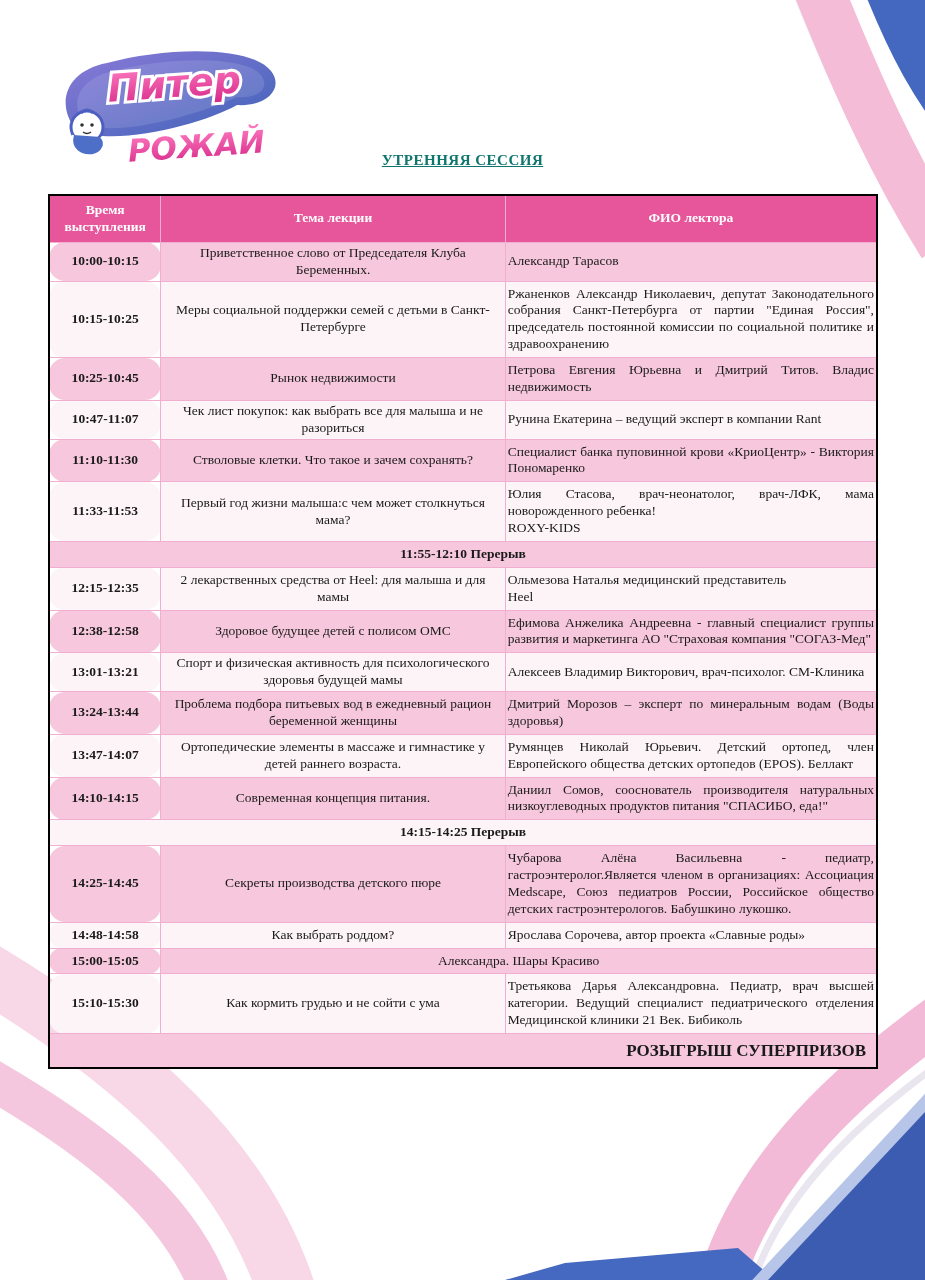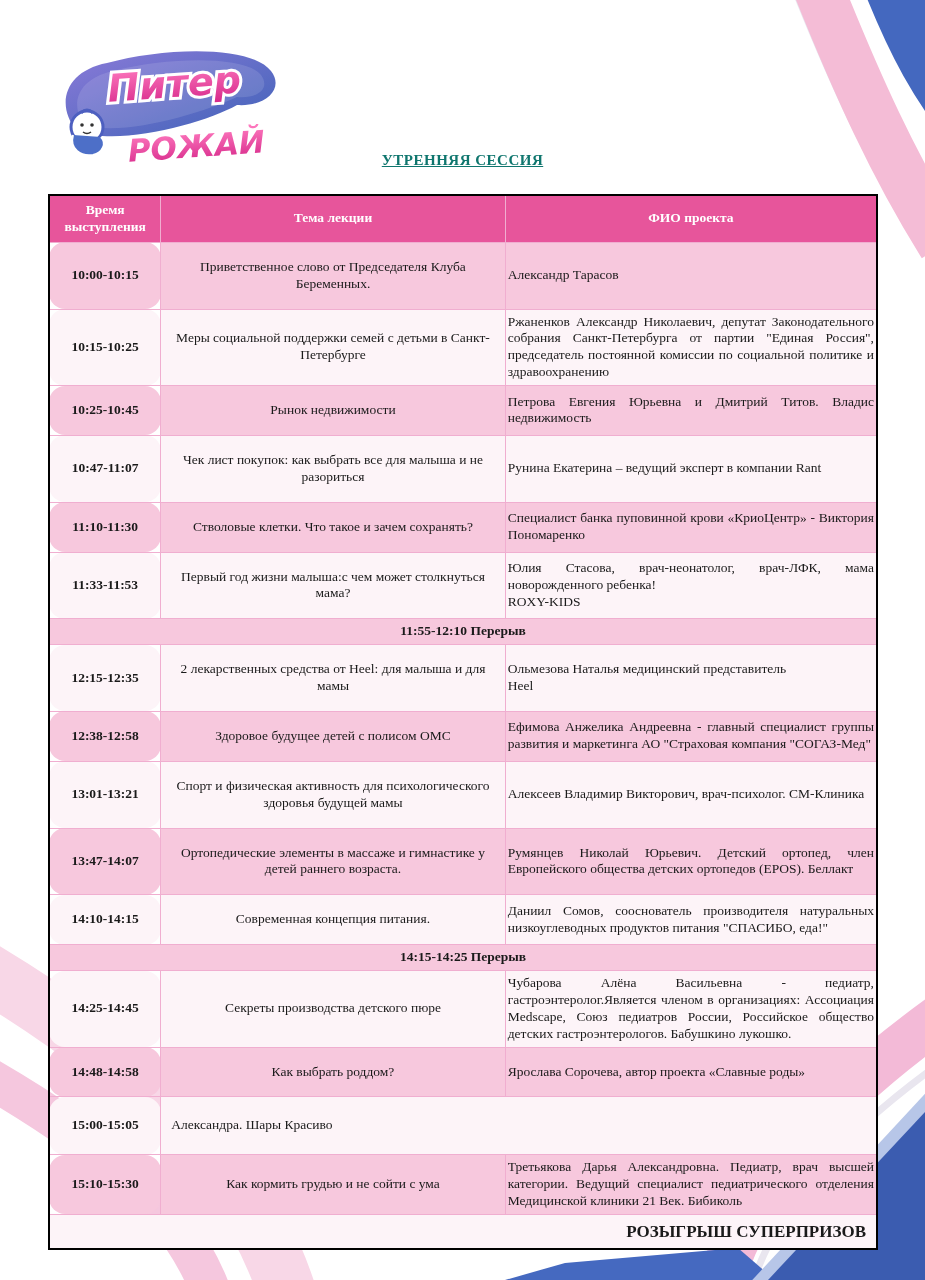--- a/index.html
+++ b/index.html
@@ -61,24 +61,24 @@
     height:42px;
   }
   .col-time { width:13.5%; }
   .col-topic { width:41.6%; }
   .col-speaker { width:44.9%; }
 
   tbody tr:nth-child(odd) td { background:#f7c8dd; }
   tbody tr:nth-child(even) td { background:#fdf4f8; }
 
   td.c-time { text-align:center; font-weight:bold; white-space:nowrap; padding:4px 2px;border-radius:16px; }
-  td.c-topic { text-align:center; padding:16px 10px;margin-top:12px; }
+  td.c-topic { text-align:center; padding:2px 10px;margin-top:12px; }
   td.c-speaker { text-align:justify; padding:4px 2px; white-space:pre-line; }
   td.c-break { text-align:center; font-weight:bold; padding:4px 10px; }
-  td.c-span { padding:20px 10px; }
+  td.c-span { text-align:center; padding:4px 10px; }
   td.c-footer { text-align:right; font-weight:bold; font-size:17px; padding:6px 10px; }
 </style>
 </head>
 <body>
 
 <svg class="deco deco-top-right" width="260" height="420" viewBox="0 0 260 420" aria-hidden="true">
   <path d="M 128 -15 C 168 85 205 165 255 245" stroke="#e9e6ef" stroke-width="7" fill="none"></path>
   <path d="M 152 -15 C 192 85 228 165 278 245" stroke="#f4bcd6" stroke-width="50" fill="none"></path>
   <path d="M 206 -20 C 230 35 253 78 292 120" stroke="#c3d0ee" stroke-width="13" fill="none"></path>
   <path d="M 228 -20 C 252 40 275 85 315 132" stroke="#4468bf" stroke-width="62" fill="none"></path>
@@ -125,21 +125,21 @@
   <table>
     <colgroup>
       <col class="col-time">
         <col class="col-topic">
         <col class="col-speaker">
     </colgroup>
     <thead>
       <tr>
         <th>Время выступления</th>
         <th>Тема лекции</th>
-        <th>ФИО проекта</th>
+        <th>ФИО лектора</th>
       </tr>
     </thead>
     <tbody>
         <tr>
           <td class="c-time">10:00-10:15</td>
           <td class="c-topic">Приветственное слово от Председателя Клуба Беременных.</td>
           <td class="c-speaker">Александр Тарасов</td>
         </tr>
         <tr>
           <td class="c-time">10:15-10:25</td>
@@ -180,20 +180,25 @@
           <td class="c-time">12:38-12:58</td>
           <td class="c-topic">Здоровое будущее детей с полисом ОМС</td>
           <td class="c-speaker">Ефимова Анжелика Андреевна - главный специалист группы развития и маркетинга АО "Страховая компания "СОГАЗ-Мед"</td>
         </tr>
         <tr>
           <td class="c-time">13:01-13:21</td>
           <td class="c-topic">Спорт и физическая активность для психологического здоровья будущей мамы</td>
           <td class="c-speaker">Алексеев Владимир Викторович, врач-психолог. СМ-Клиника</td>
         </tr>
         <tr>
+          <td class="c-time">13:24-13:44</td>
+          <td class="c-topic">Проблема подбора питьевых вод в ежедневный рацион беременной женщины</td>
+          <td class="c-speaker">Дмитрий Морозов – эксперт по минеральным водам (Воды здоровья)</td>
+        </tr>
+        <tr>
           <td class="c-time">13:47-14:07</td>
           <td class="c-topic">Ортопедические элементы в массаже и гимнастике у детей раннего возраста.</td>
           <td class="c-speaker">Румянцев Николай Юрьевич. Детский ортопед, член Европейского общества детских ортопедов (EPOS). Беллакт</td>
         </tr>
         <tr>
           <td class="c-time">14:10-14:15</td>
           <td class="c-topic">Современная концепция питания.</td>
           <td class="c-speaker">Даниил Сомов, сооснователь производителя натуральных низкоуглеводных продуктов питания "СПАСИБО, еда!"</td>
         </tr>
         <tr>

